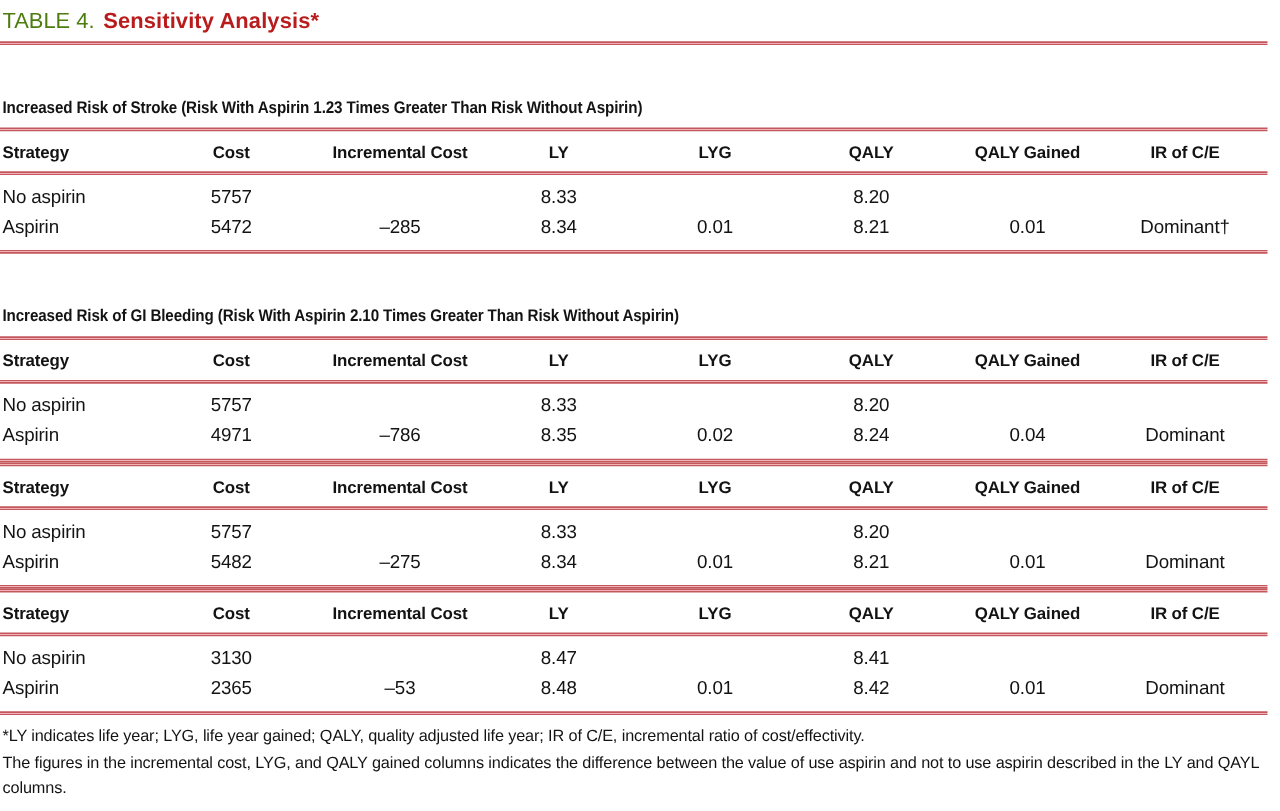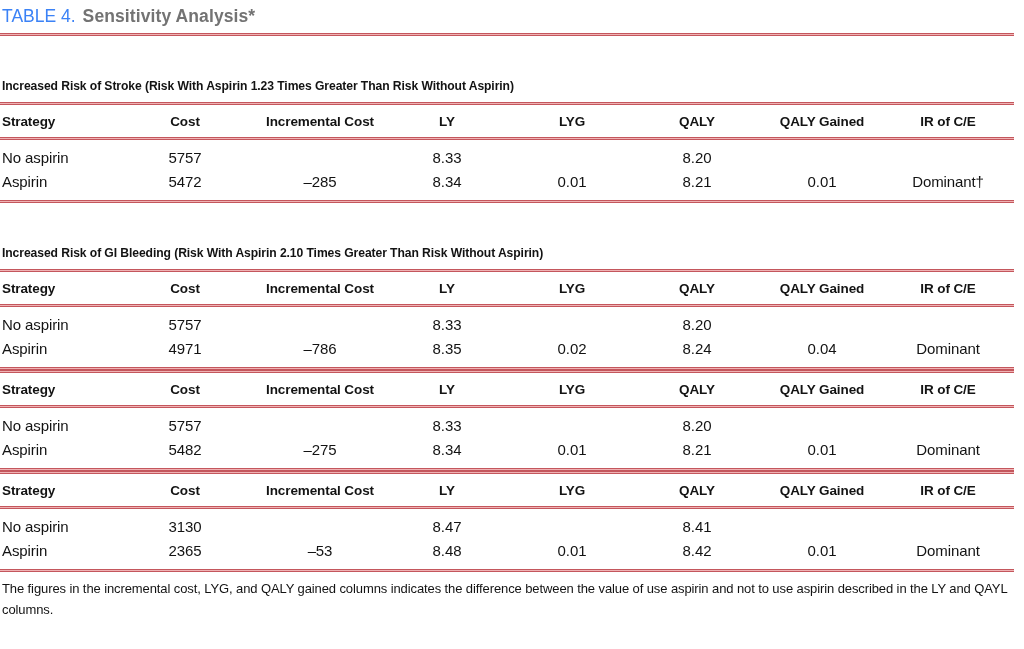--- a/index.html
+++ b/index.html
@@ -6,22 +6,22 @@
   body{
     width:1024px;height:649px;overflow:hidden;
     font-family:"Liberation Sans",sans-serif;
     color:#131313;
     -webkit-font-smoothing:antialiased;
   }
   .page{width:1024px;box-sizing:border-box;padding:3px 0 0 0;}
 
   
   .title{font-size:17.5px;line-height:22px;padding:2px 0 6px 2px;white-space:nowrap;}
-  .title .t-label{color:#3b82f6;font-weight:400;}
-  .title .t-name{color:#737373;font-weight:700;margin-left:7px;letter-spacing:0.1px;}
+  .title .t-label{color:#4d7c0f;font-weight:400;}
+  .title .t-name{color:#b91c1c;font-weight:700;margin-left:7px;letter-spacing:0.1px;}
 
   
   .rule{
     height:3px;width:1014px;
     background:linear-gradient(180deg,#c4575d 0%,#c4575d 34%,#f0b2b4 34%,#f0b2b4 66%,#c4575d 66%,#c4575d 100%);
   }
 
   
   .sec-heading{padding:8px 0 8px 2px;font-weight:700;font-size:13.5px;line-height:16px;margin-top:34px;}
   .sec-heading span{
@@ -208,16 +208,17 @@
         <div class="cell">0.01</div>
         <div class="cell">8.42</div>
         <div class="cell">0.01</div>
         <div class="cell last">Dominant</div>
       </div>
     </div>
     <div class="rule"></div>
   </div>
 
   <div class="foot">
+    <div class="fline">*LY indicates life year; LYG, life year gained; QALY, quality adjusted life year; IR of C/E, incremental ratio of cost/effectivity.</div>
     <div class="fline">The figures in the incremental cost, LYG, and QALY gained columns indicates the difference between the value of use aspirin and not to use aspirin described in the LY and QAYL columns.</div>
   </div>
 
 </div>
 
 </body></html>

